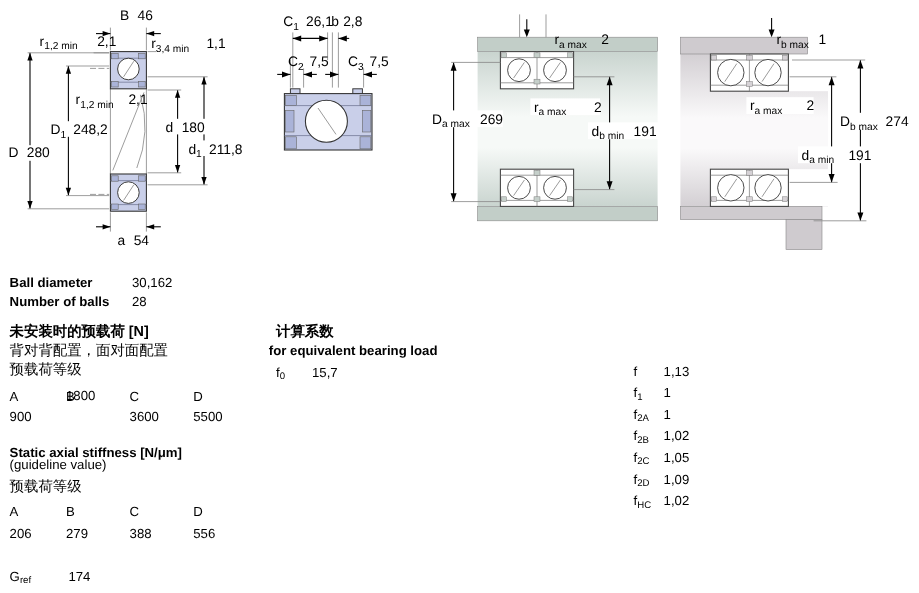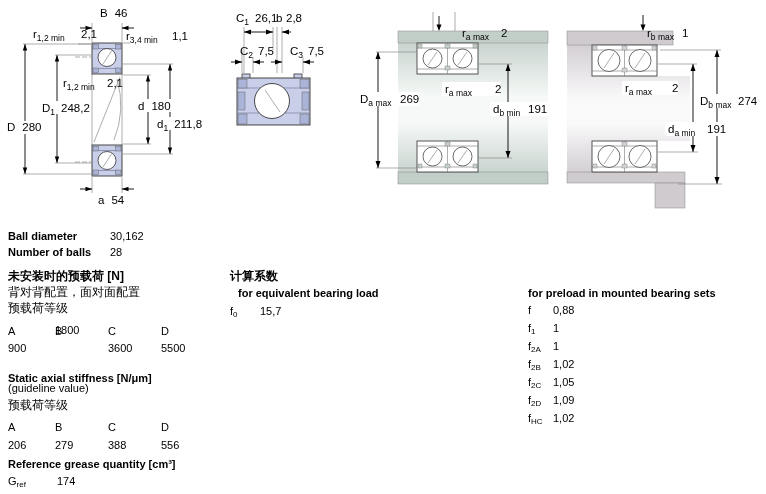--- a/index.html
+++ b/index.html
@@ -316,33 +316,31 @@
   <div class="t cn" style="left:8px;top:399px">预载荷等级</div>
   <div class="t" style="left:8px;top:421px">A</div>
   <div class="t" style="left:55px;top:421px">B</div>
   <div class="t" style="left:108px;top:421px">C</div>
   <div class="t" style="left:161px;top:421px">D</div>
   <div class="t" style="left:8px;top:439px">206</div>
   <div class="t" style="left:55px;top:439px">279</div>
   <div class="t" style="left:108px;top:439px">388</div>
   <div class="t" style="left:161px;top:439px">556</div>
 
-  <div class="t b" style="left:8px;top:458px">Reference grease quantity [cm³]</div>
   <div class="t" style="left:8px;top:475px"><span>G</span><sub>ref</sub></div>
   <div class="t" style="left:57px;top:475px">174</div>
 
   <div class="t b cn" style="left:230px;top:270px">计算系数</div>
-  <div class="t b" style="left:238px;top:287px">for equivalent bearing load</div>
+  <div class="t b" style="left:224px;top:287px">for equivalent bearing load</div>
   <div class="t" style="left:230px;top:305px"><span>f</span><sub>0</sub></div>
   <div class="t" style="left:260px;top:305px">15,7</div>
 
-  <div class="t b" style="left:528px;top:287px">for preload in mounted bearing sets</div>
 
   <div class="t" style="left:528px;top:304px"><span>f</span><sub></sub></div>
-  <div class="t" style="left:553px;top:304px">0,88</div>
+  <div class="t" style="left:553px;top:304px">1,13</div>
 
   <div class="t" style="left:528px;top:322px"><span>f</span><sub>1</sub></div>
   <div class="t" style="left:553px;top:322px">1</div>
 
   <div class="t" style="left:528px;top:340px"><span>f</span><sub>2A</sub></div>
   <div class="t" style="left:553px;top:340px">1</div>
 
   <div class="t" style="left:528px;top:358px"><span>f</span><sub>2B</sub></div>
   <div class="t" style="left:553px;top:358px">1,02</div>
 

